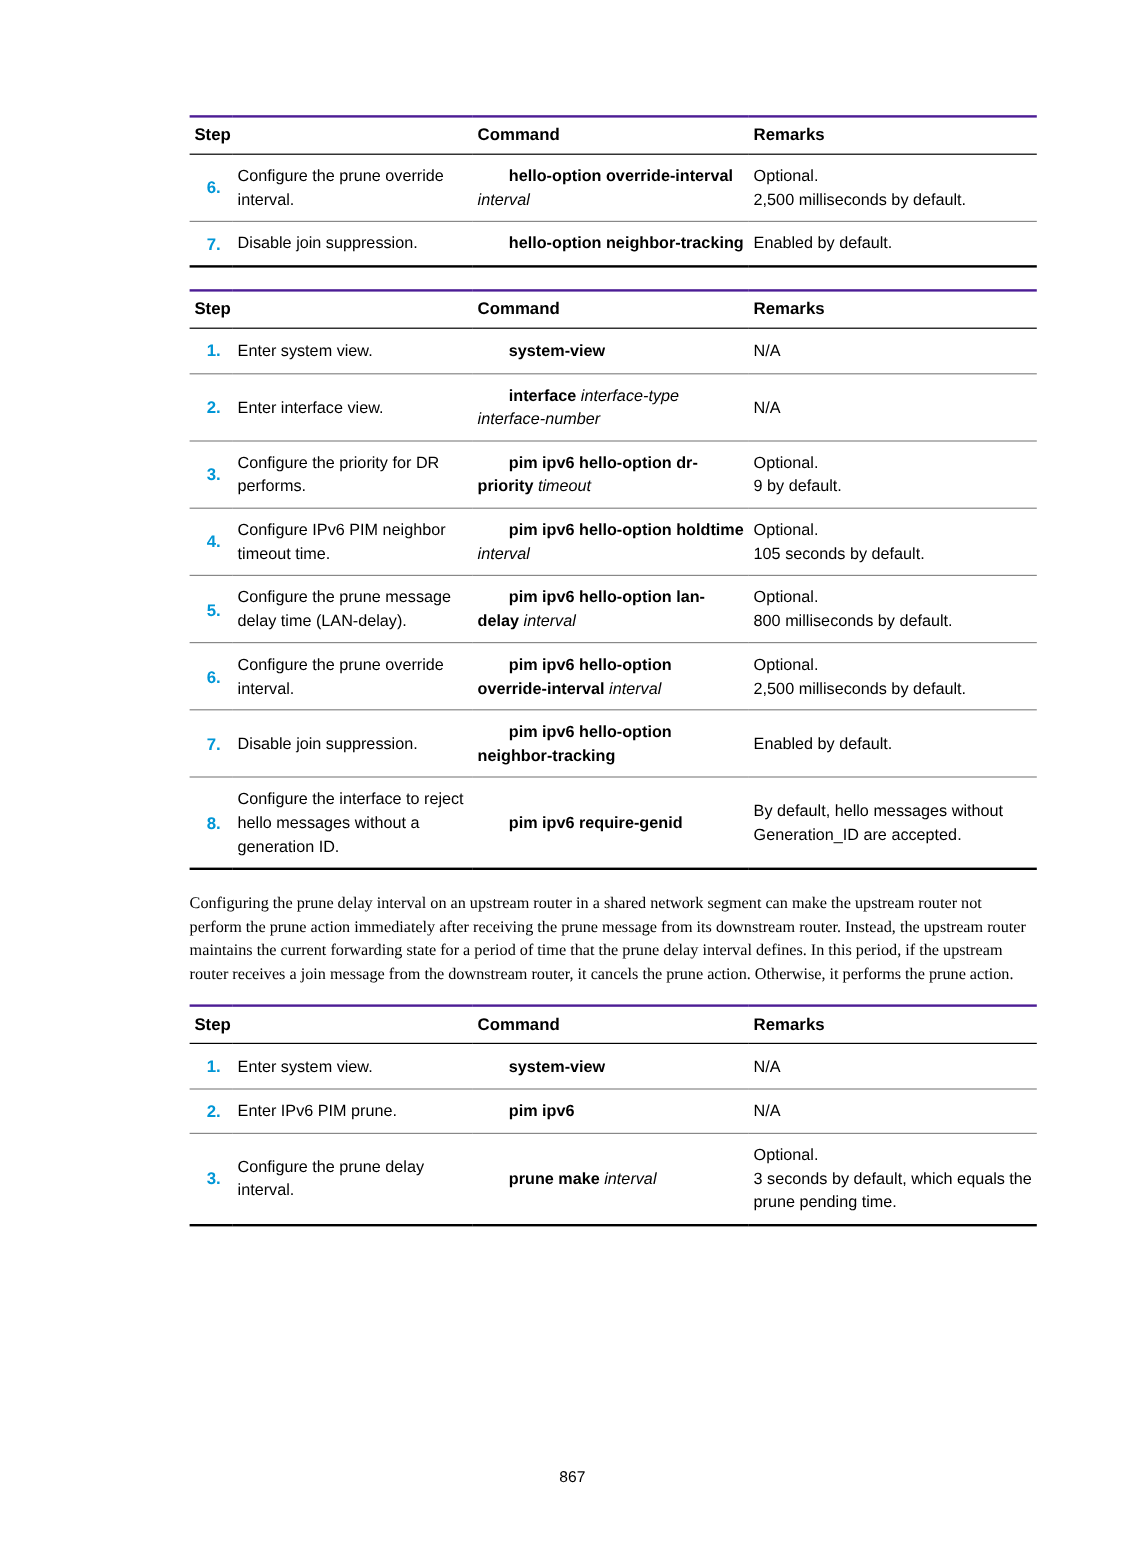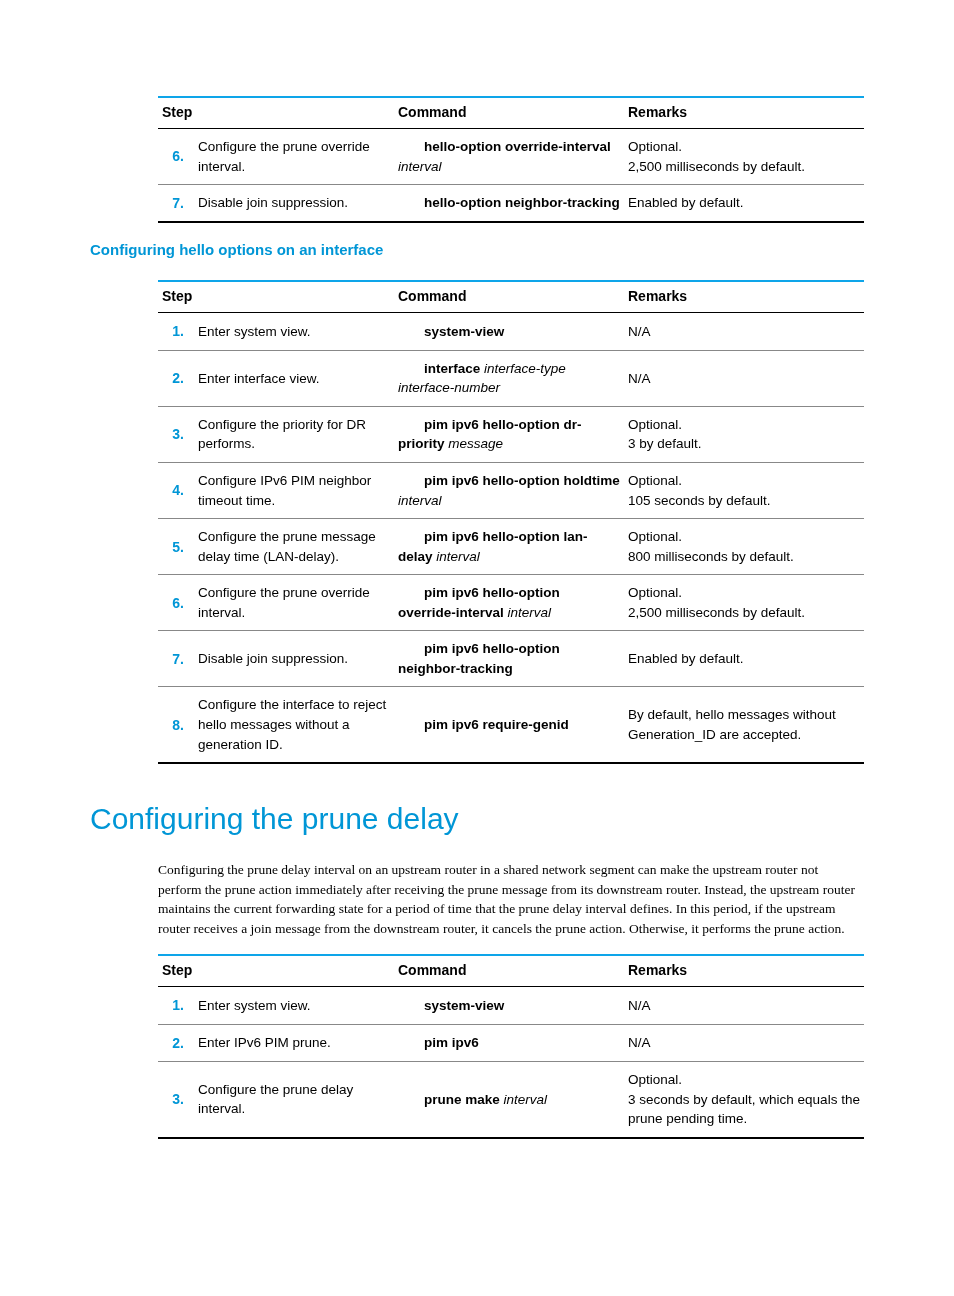--- a/index.html
+++ b/index.html
@@ -19,21 +19,21 @@
   table {
     width: 100%;
     border-collapse: collapse;
     margin-bottom: 18px;
   }
   thead tr th {
     text-align: left;
     font-weight: bold;
     font-size: 14px;
     padding: 6px 4px 8px 4px;
-    border-top: 2px solid #0ea5e9;
+    border-top: 2px solid #4c1d95;
     border-bottom: 1.5px solid #000;
   }
   tbody tr td {
     font-size: 13.5px;
     padding: 8px 4px;
     border-bottom: 1px solid #888;
     vertical-align: middle; 
     line-height: 1.45;
   }
   tbody tr:last-child td {
@@ -124,21 +124,20 @@
           <span class="cmd-bold">hello-option neighbor-tracking</span>
         </td>
         <td>
           <div>Enabled by default.</div>
         </td>
       </tr>
     </tbody>
   </table>
   </div>
 
-  <div class="subhead">Configuring hello options on an interface</div>
 
   <div class="indent-tables">
   <table>
     <colgroup>
           <col class="step-col">
           <col class="desc-col">
           <col class="cmd-col">
           <col class="rem-col">
         </colgroup>
     <thead>
@@ -157,24 +156,24 @@
       </tr>
       <tr>
         <td class="num">2.</td>
         <td>Enter interface view.</td>
         <td><span class="cmd-bold">interface</span> <span class="cmd-ital">interface-type interface-number</span></td>
         <td>N/A</td>
       </tr>
       <tr>
         <td class="num">3.</td>
         <td>Configure the priority for DR performs.</td>
-        <td><span class="cmd-bold">pim ipv6 hello-option dr-priority</span> <span class="cmd-ital">message</span></td>
-        <td>
-              <div>Optional.</div>
-              <div>3 by default.</div>
+        <td><span class="cmd-bold">pim ipv6 hello-option dr-priority</span> <span class="cmd-ital">timeout</span></td>
+        <td>
+              <div>Optional.</div>
+              <div>9 by default.</div>
             </td>
       </tr>
       <tr>
         <td class="num">4.</td>
         <td>Configure IPv6 PIM neighbor timeout time.</td>
         <td><span class="cmd-bold">pim ipv6 hello-option holdtime</span> <span class="cmd-ital">interval</span></td>
         <td>
               <div>Optional.</div>
               <div>105 seconds by default.</div>
             </td>
@@ -210,21 +209,20 @@
         <td>Configure the interface to reject hello messages without a generation ID.</td>
         <td><span class="cmd-bold">pim ipv6 require-genid</span></td>
         <td>
               <div>By default, hello messages without Generation_ID are accepted.</div>
             </td>
       </tr>
     </tbody>
   </table>
   </div>
 
-  <div class="h1">Configuring the prune delay</div>
 
   <div class="body-text">Configuring the prune delay interval on an upstream router in a shared network segment can make the upstream router not perform the prune action immediately after receiving the prune message from its downstream router. Instead, the upstream router maintains the current forwarding state for a period of time that the prune delay interval defines. In this period, if the upstream router receives a join message from the downstream router, it cancels the prune action. Otherwise, it performs the prune action.</div>
 
   <div class="indent-tables">
   <table>
     <colgroup>
           <col class="step-col">
           <col class="desc-col">
           <col class="cmd-col">
           <col class="rem-col">
@@ -255,13 +253,14 @@
         <td><span class="cmd-bold">prune make</span> <span class="cmd-ital">interval</span></td>
         <td>
               <div>Optional.</div>
               <div>3 seconds by default, which equals the prune pending time.</div>
             </td>
       </tr>
     </tbody>
   </table>
   </div>
 
+  <div class="pagenum">867</div>
 </div>
 
 </body></html>

